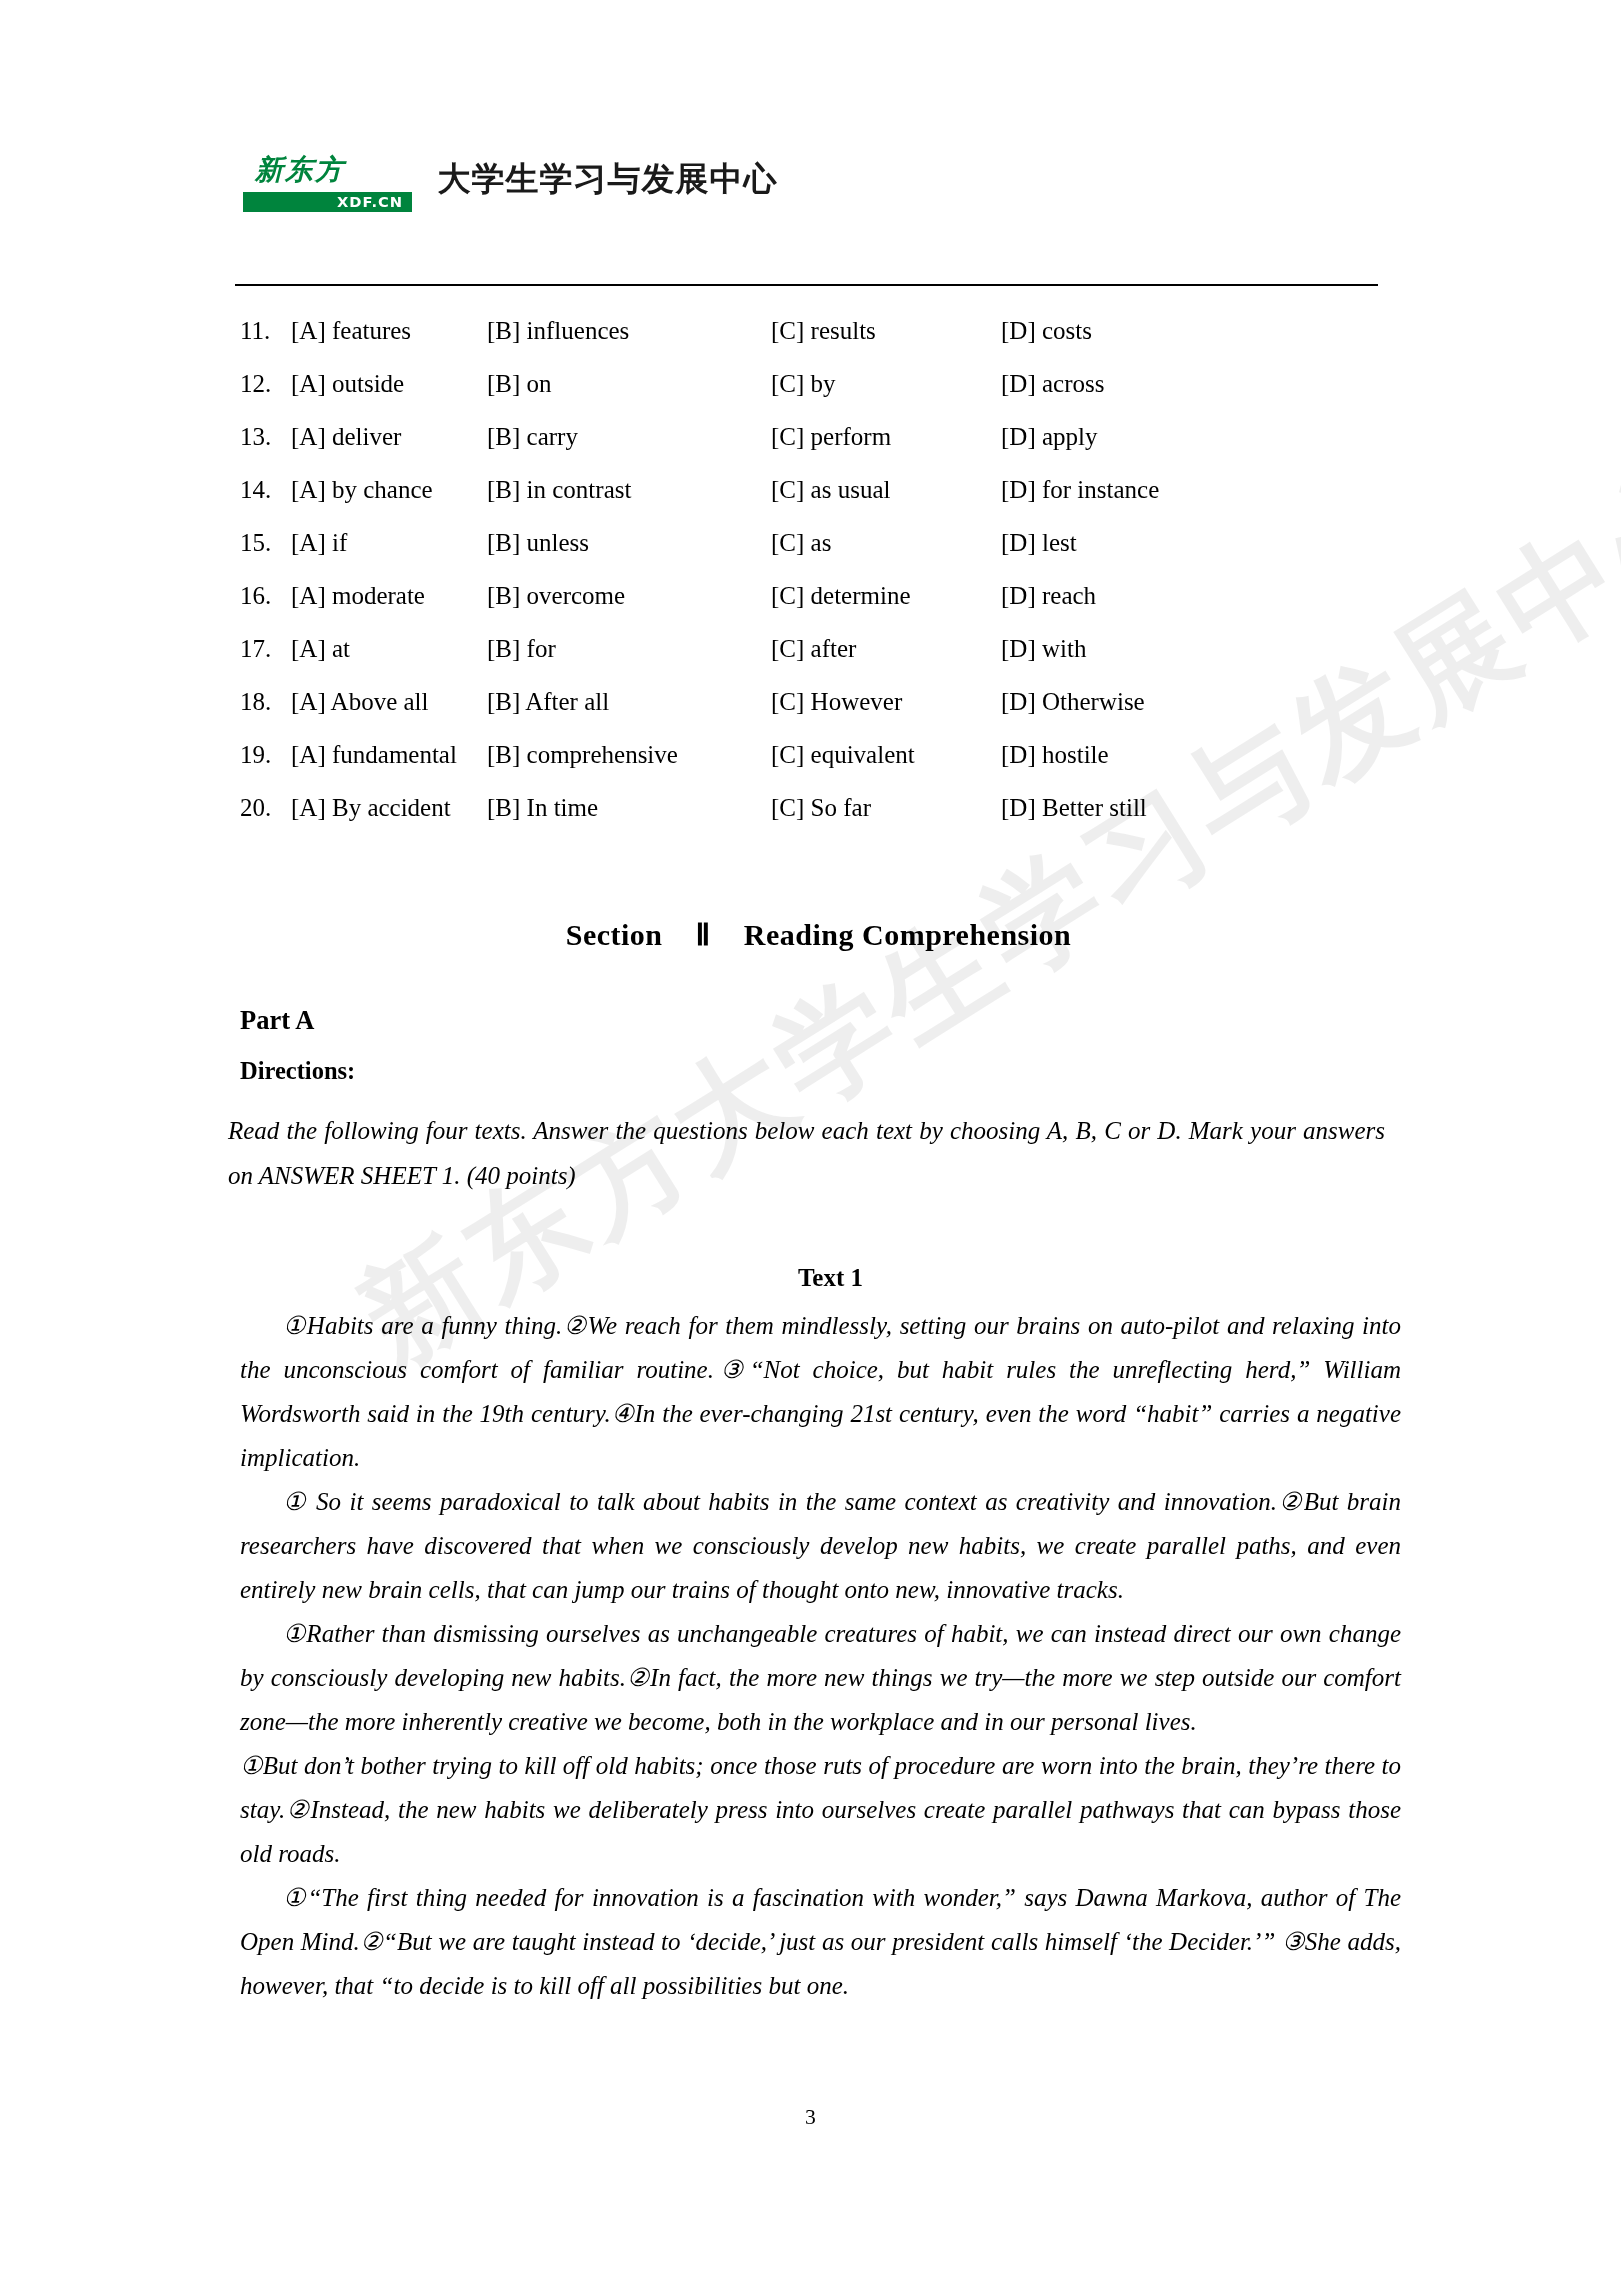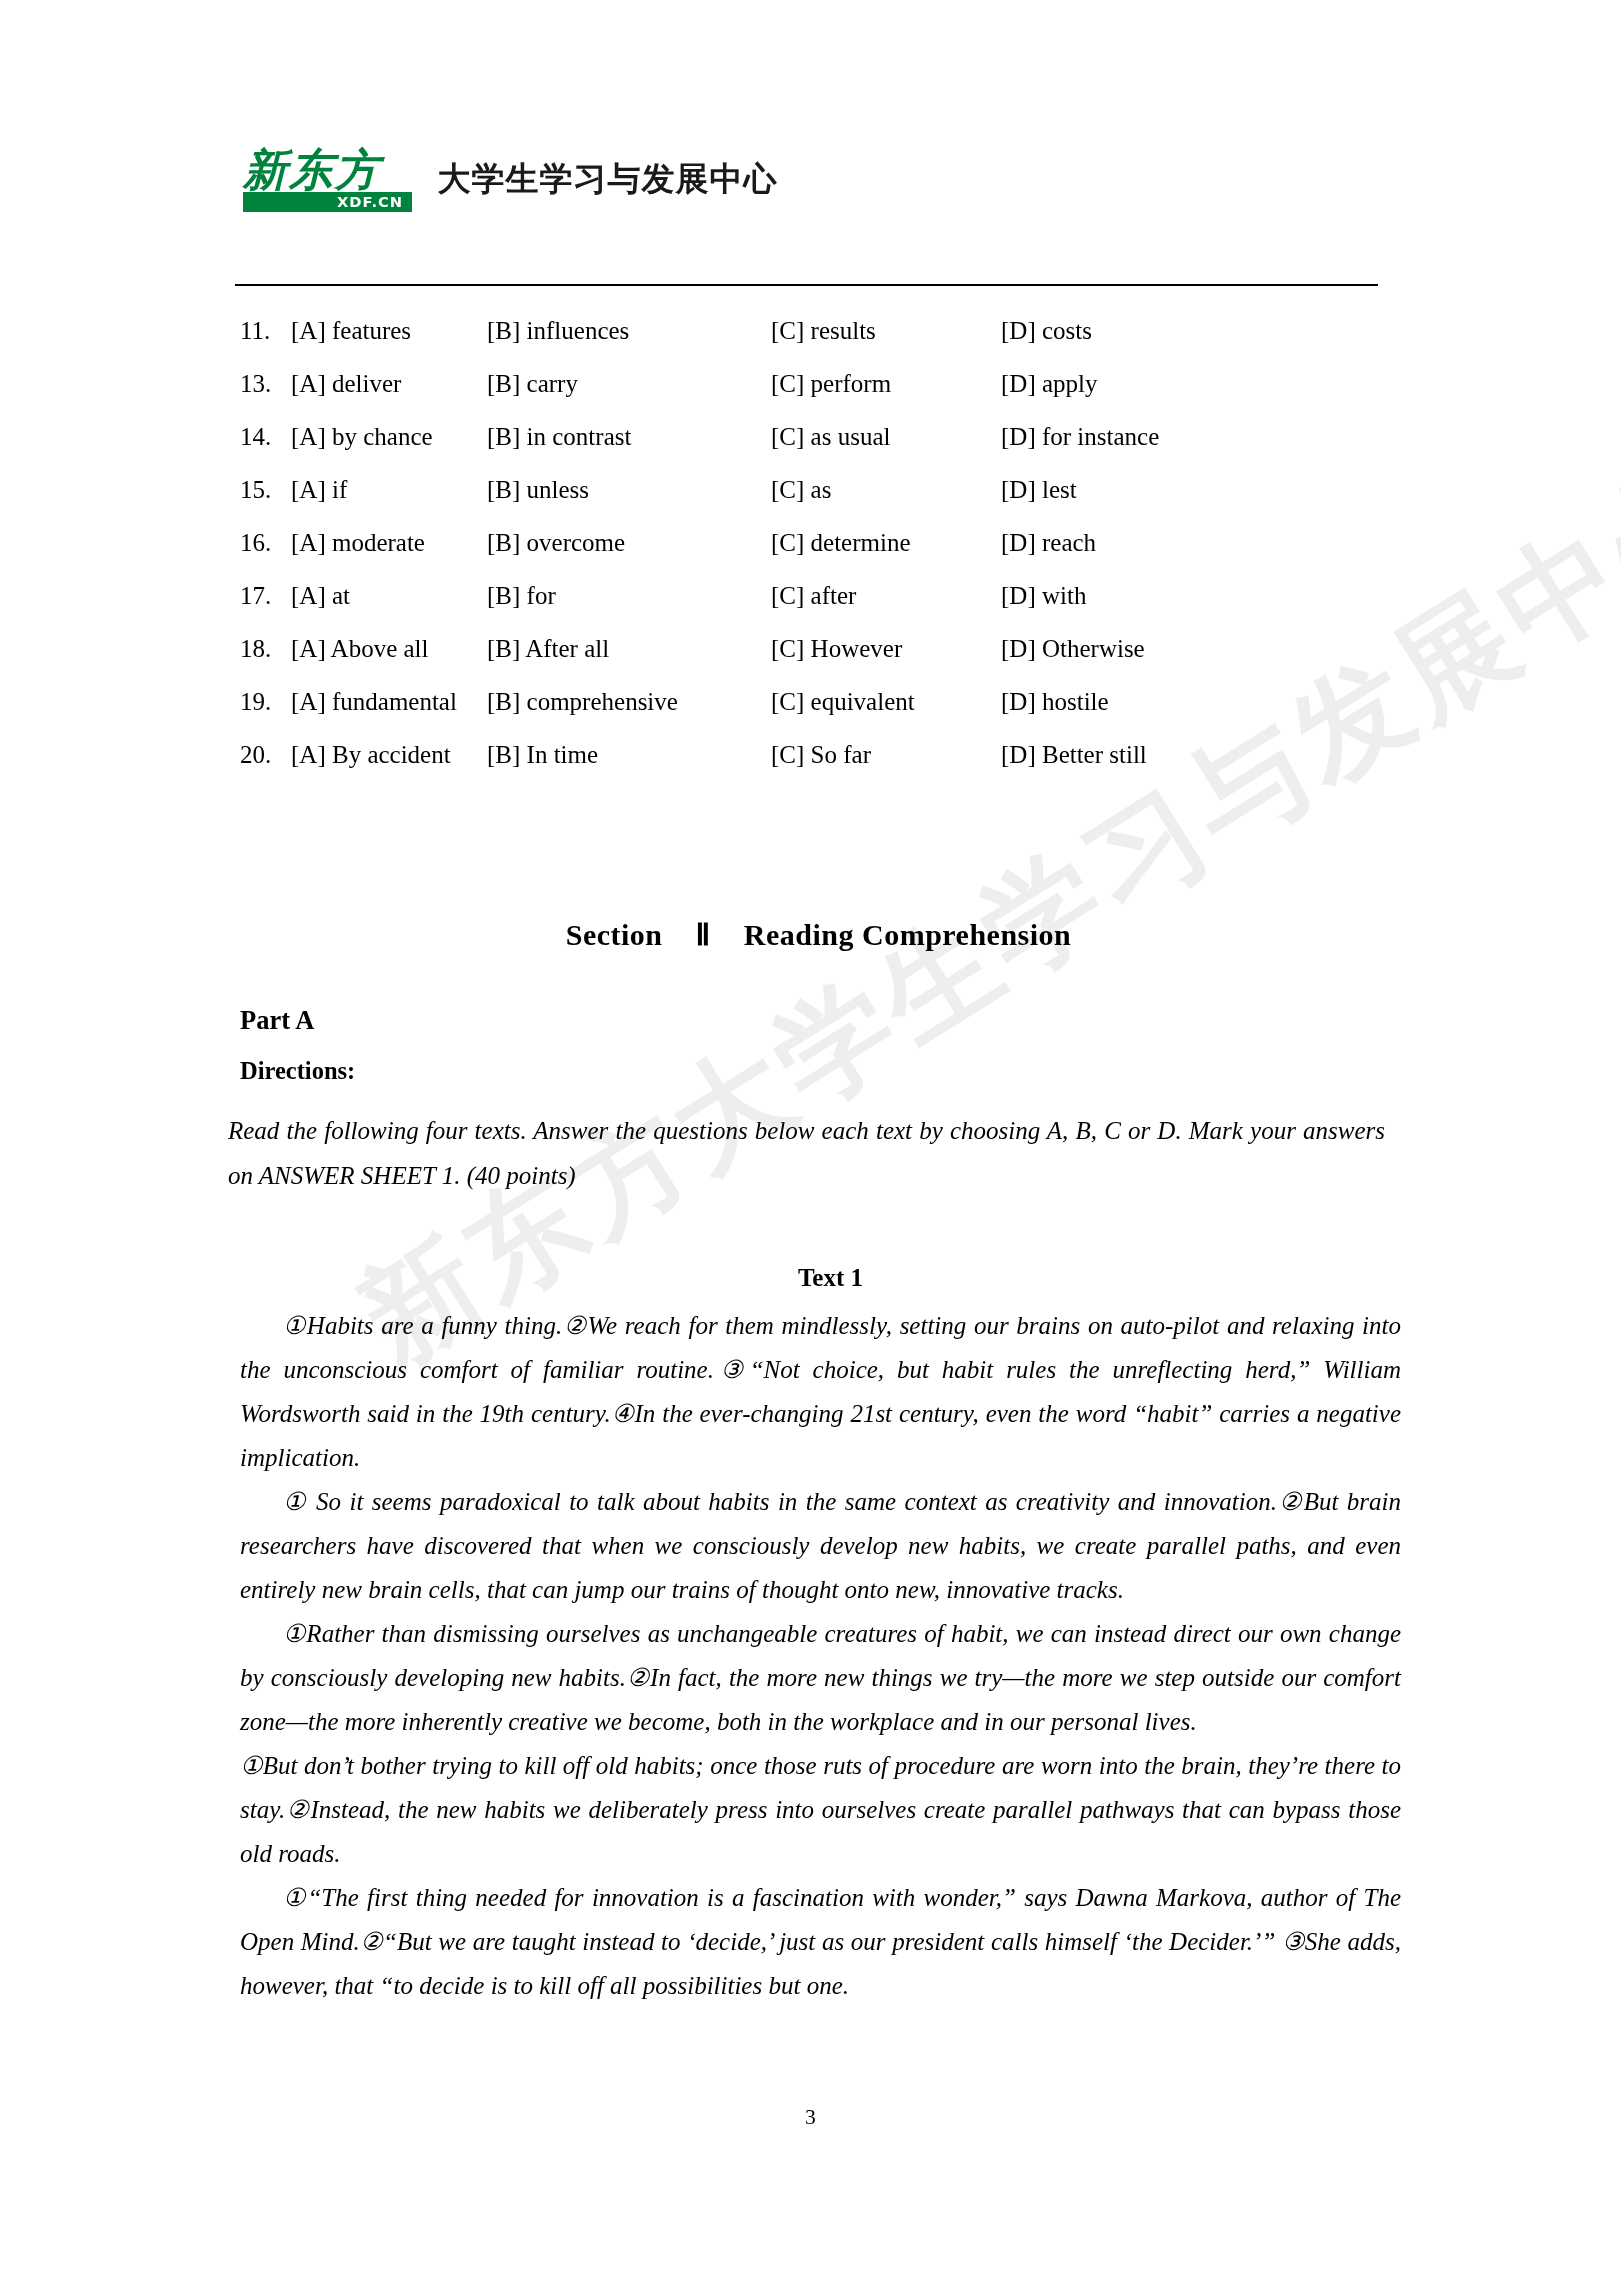--- a/index.html
+++ b/index.html
@@ -36,24 +36,24 @@
     align-items: center;
     gap: 25.5px;
   }
   .logo-mark {
     position: relative;
     width: 169px;
     height: 65px;
   }
   .logo-mark .cn-name {
     position: absolute;
-    left: 0; top: 0;
-    font-family: Liberation Sans, sans-serif;
-    font-weight: bold;
-    font-size: 44px;
+    left: 12px; top: 0;
+    font-family: Liberation Serif, serif;
+    font-weight: bold;
+    font-size: 28px;
     letter-spacing: 2px;
     color: #00843d;
     font-style: italic;
     line-height: 45px;
   }
   .logo-mark .cn-underline {
     position: absolute;
     left: 0;
     top: 45px;
     width: 169px;
@@ -241,20 +241,27 @@
 
   <div class="options">
     <div class="opt-row">
       <span class="opt-num">11.</span>
       <span class="opt-a">[A] features</span>
       <span class="opt-b">[B] influences</span>
       <span class="opt-c">[C] results</span>
       <span class="opt-d">[D] costs</span>
     </div>
     <div class="opt-row">
+      <span class="opt-num">12.</span>
+      <span class="opt-a">[A] outside</span>
+      <span class="opt-b">[B] on</span>
+      <span class="opt-c">[C] by</span>
+      <span class="opt-d">[D] across</span>
+    </div>
+    <div class="opt-row">
       <span class="opt-num">13.</span>
       <span class="opt-a">[A] deliver</span>
       <span class="opt-b">[B] carry</span>
       <span class="opt-c">[C] perform</span>
       <span class="opt-d">[D] apply</span>
     </div>
     <div class="opt-row">
       <span class="opt-num">14.</span>
       <span class="opt-a">[A] by chance</span>
       <span class="opt-b">[B] in contrast</span>

